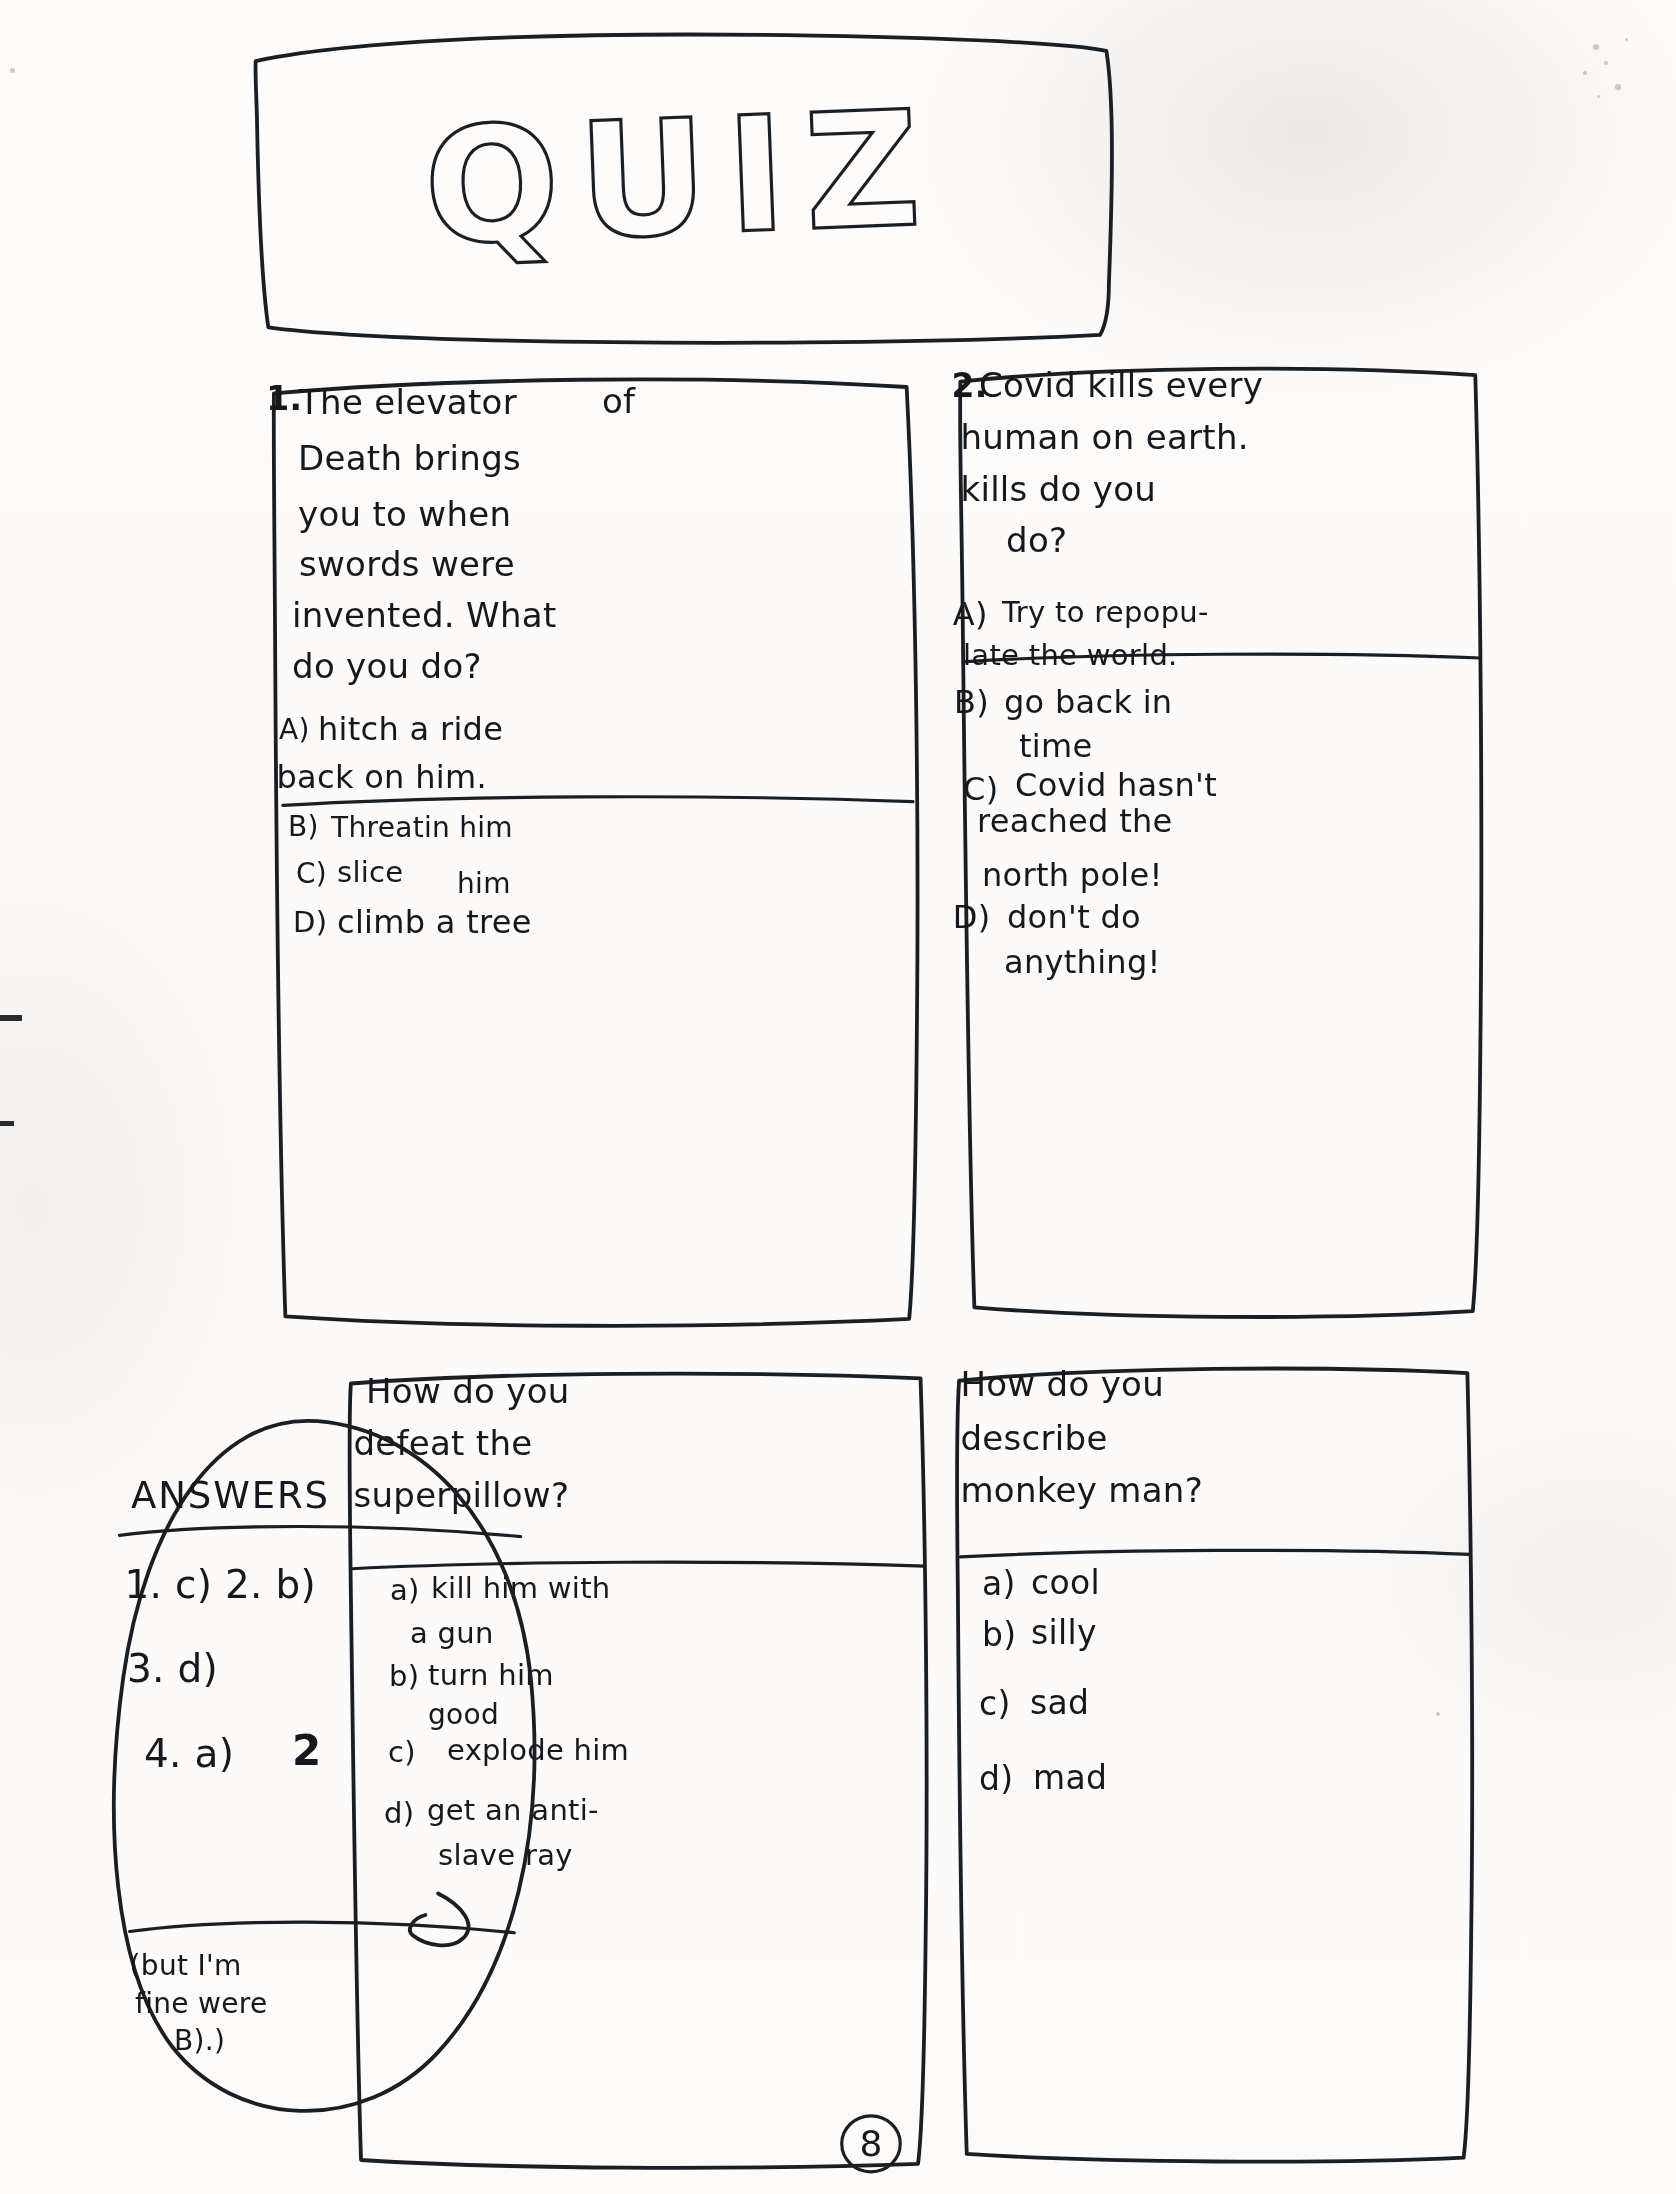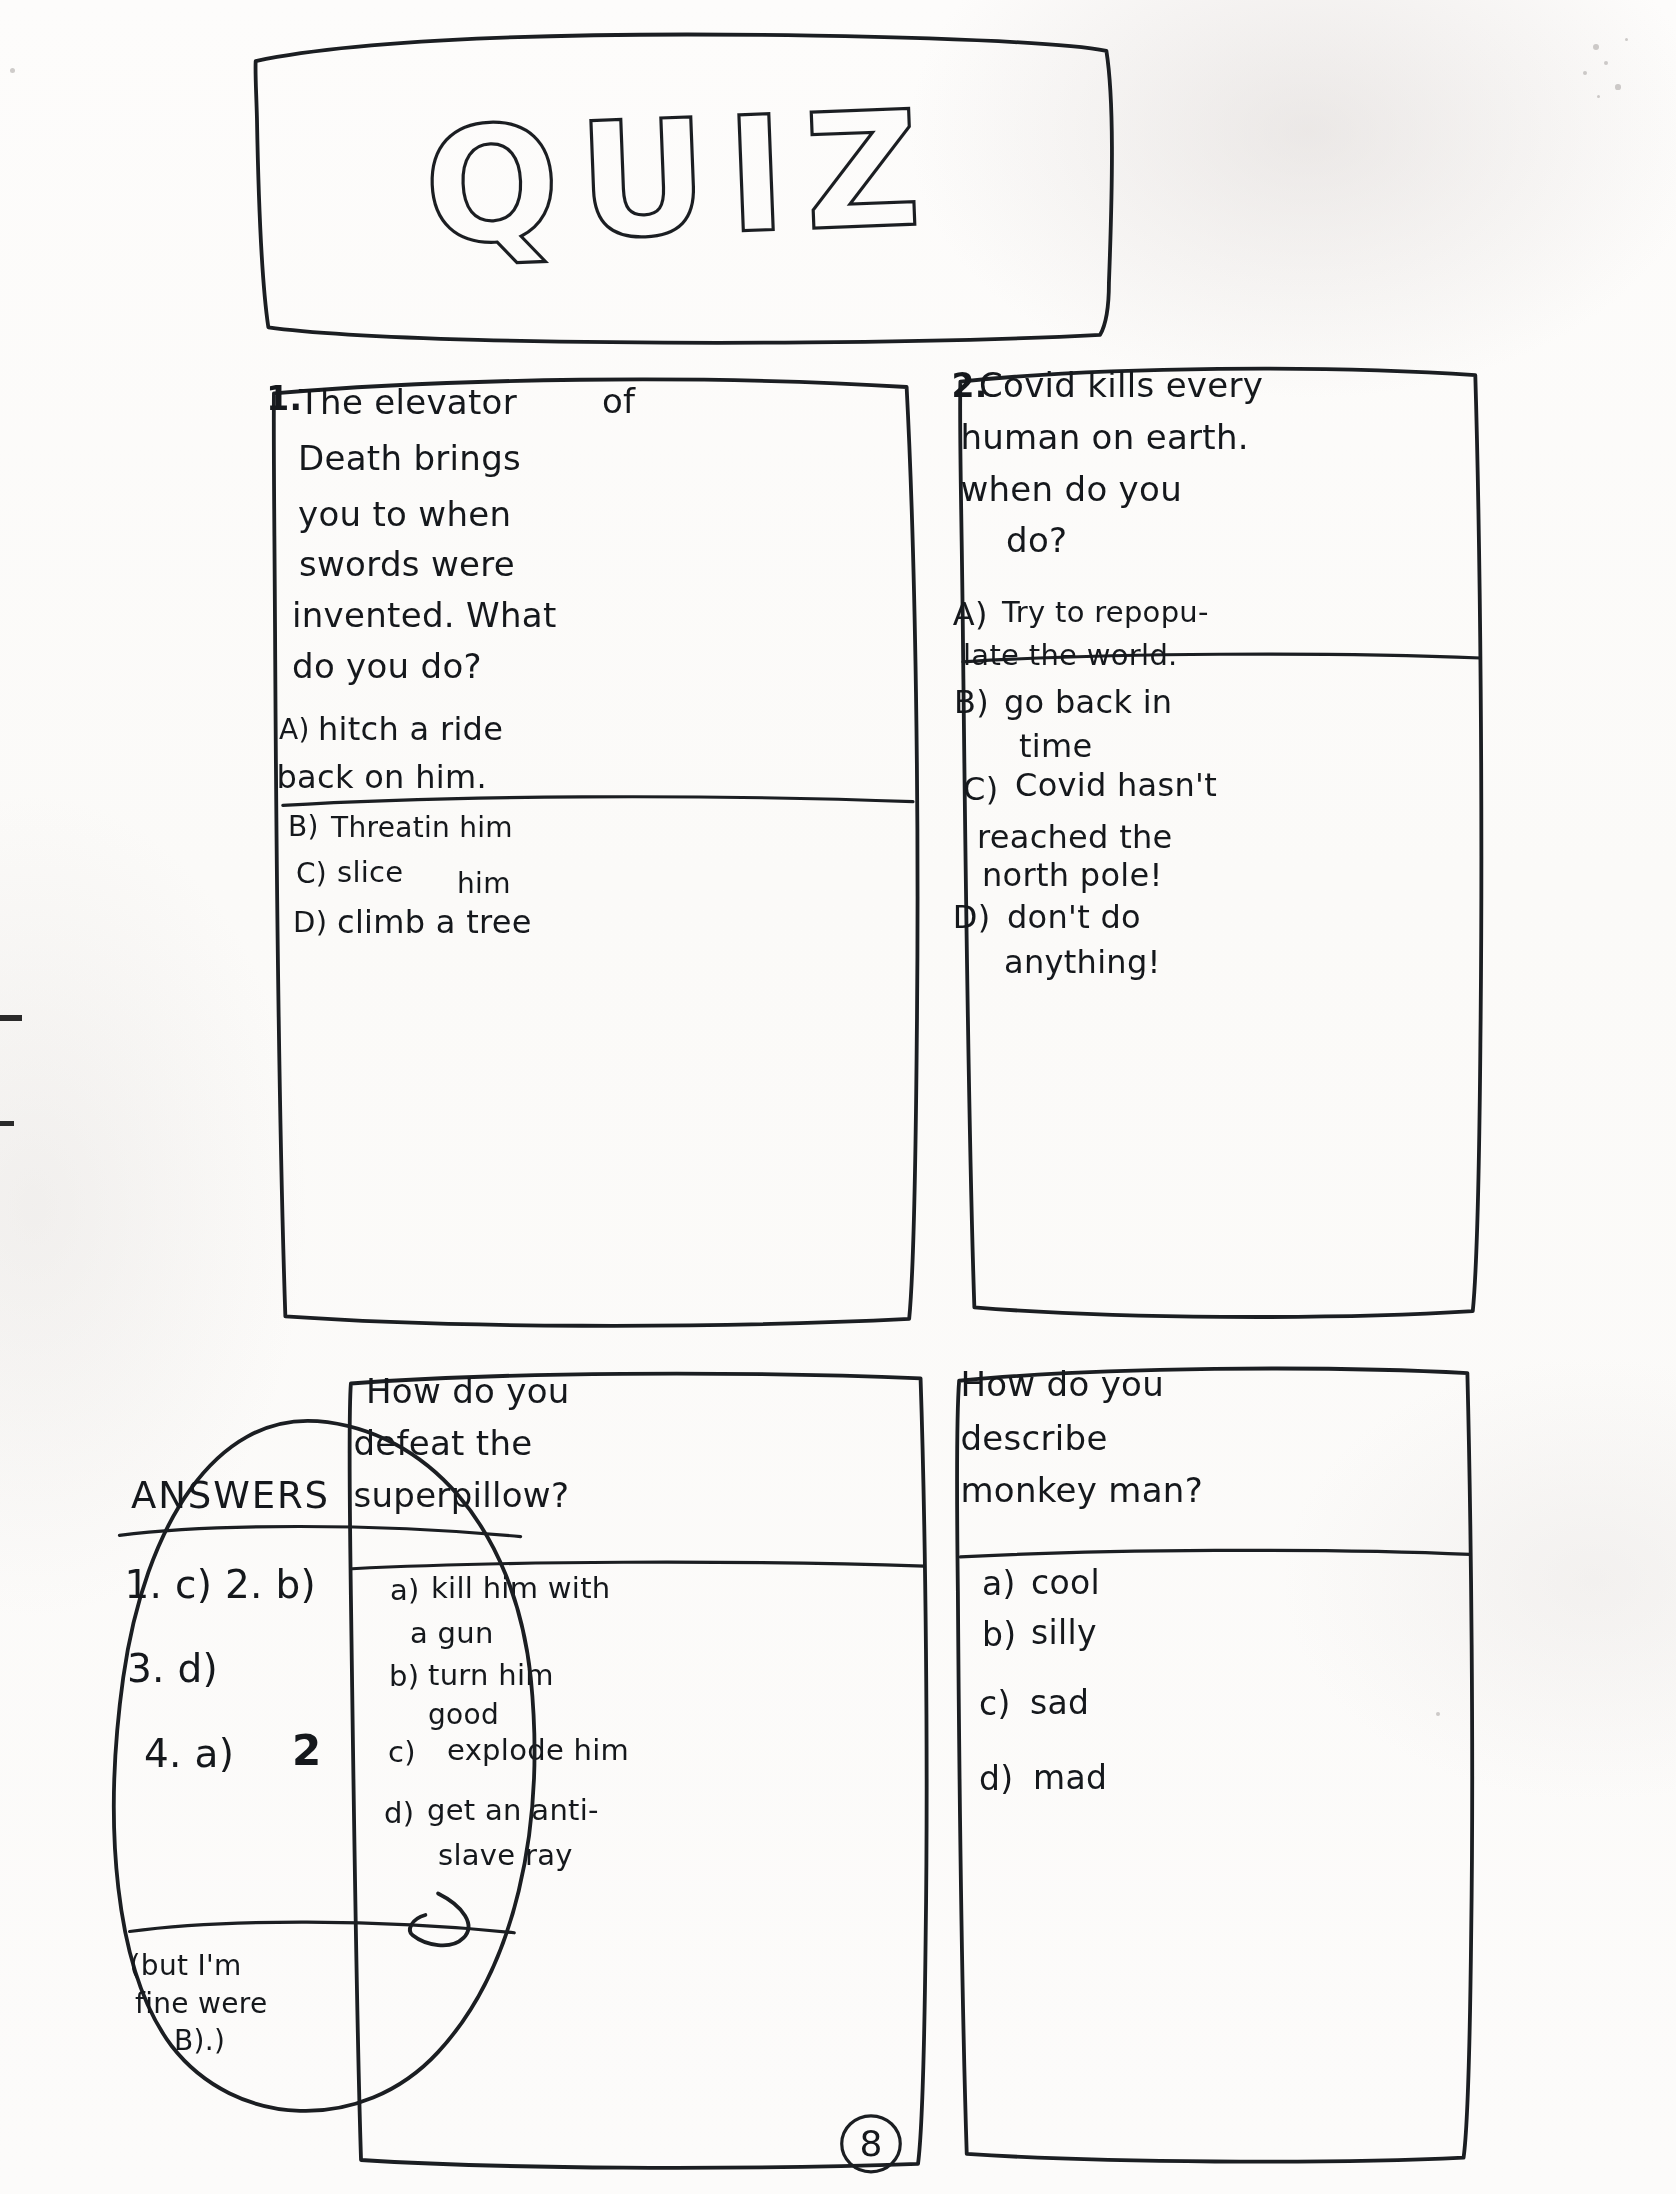--- a/index.html
+++ b/index.html
@@ -201,34 +201,34 @@
 
   <div class="card" id="q2">
     <svg viewBox="0 0 850 1530" preserveAspectRatio="none" aria-hidden="true">
       <path d="M18,34 C250,10 600,8 830,24 C838,300 842,720 838,1080 C836,1300 832,1440 826,1500 C600,1514 260,1512 40,1494 C30,1200 26,800 22,440 C20,240 16,110 18,34 Z" fill="none" stroke="#1b1e22" stroke-width="6" stroke-linejoin="round" stroke-linecap="round"></path>
       <path d="M22,476 C250,462 600,460 838,470" fill="none" stroke="#1b1e22" stroke-width="5" stroke-linecap="round"></path>
     </svg>
     <div class="card-inner">
       <span class="hand q-num ln" style="left:2.5px; top:6.3px;">2.</span>
       <span class="hand q-text ln" style="left:30px; top:5px;">Covid kills every</span>
       <span class="hand q-text ln" style="left:11.4px; top:57px;">human on earth.</span>
-      <span class="hand q-text ln" style="left:11.4px; top:109px;">when do you</span>
+      <span class="hand q-text ln" style="left:11.4px; top:109px;">kills do you</span>
       <span class="hand q-text ln" style="left:57px; top:160px;">do?</span>
 
       <span class="hand opt ln" style="left:3.8px; top:237px;">A)</span>
       <span class="hand opt ln" style="left:53px; top:236px; font-size:29px;">Try to repopu-</span>
       <span class="hand opt ln" style="left:14px; top:279px; font-size:29px;">late the world.</span>
 
       <span class="hand opt ln" style="left:5px; top:325px;">B)</span>
       <span class="hand opt ln" style="left:55px; top:325px;">go back  in</span>
       <span class="hand opt ln" style="left:70px; top:369px;">time</span>
 
       <span class="hand opt ln" style="left:14px; top:412px;">C)</span>
       <span class="hand opt ln" style="left:66px; top:408px;">Covid hasn't</span>
-      <span class="hand opt ln" style="left:28px; top:460px;">reached the</span>
+      <span class="hand opt ln" style="left:28px; top:444px;">reached the</span>
       <span class="hand opt ln" style="left:33px; top:498px;">north pole!</span>
 
       <span class="hand opt ln" style="left:3.8px; top:540px;">D)</span>
       <span class="hand opt ln" style="left:58px; top:540px;">don't do</span>
       <span class="hand opt ln" style="left:55px; top:585px;">anything!</span>
     </div>
   </div>
 
   <div class="card" id="q3">
     <svg viewBox="0 0 930 1270" preserveAspectRatio="none" aria-hidden="true">

